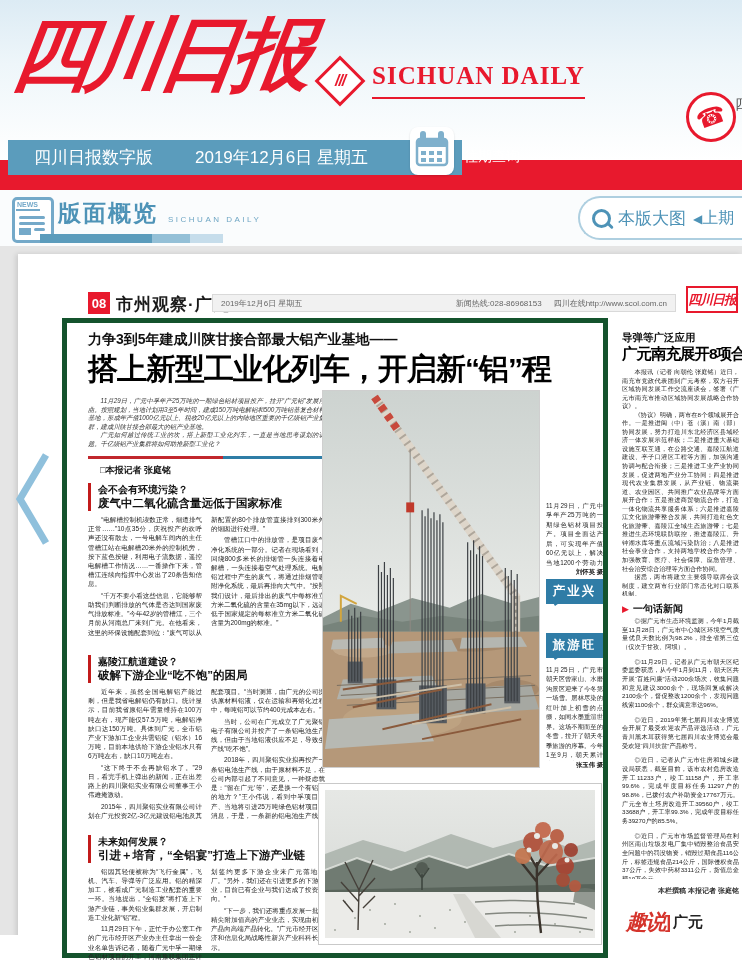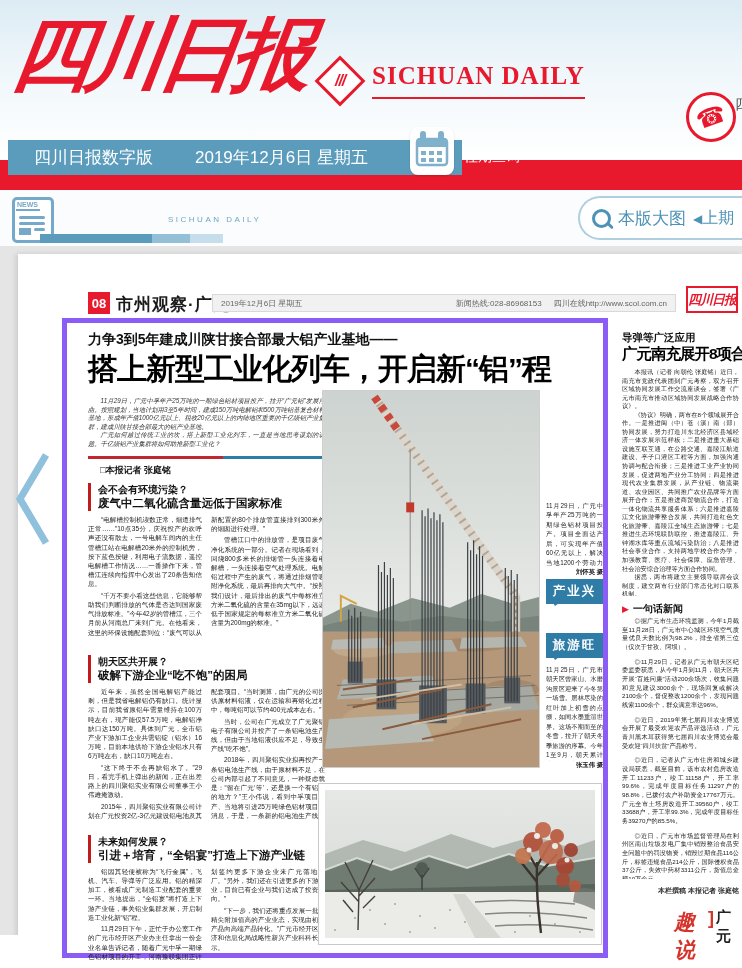--- a/index.html
+++ b/index.html
@@ -65,21 +65,21 @@
   
   .pg-no{position:absolute;left:70px;top:38px;width:22px;height:22px;background:#e8192d;color:#fff;
        font-size:13px;font-weight:bold;display:flex;align-items:center;justify-content:center;}
   .pg-sec{position:absolute;left:98px;top:39px;font-size:17px;font-weight:bold;color:#1a1a1a;letter-spacing:1px;}
   .pg-strip{position:absolute;left:194px;top:40px;width:464px;height:18px;background:#f1f1f1;
        border:1px solid #d9d9d9;display:flex;align-items:center;font-size:8px;color:#666;box-sizing:border-box;}
   .pg-strip .d{margin-left:8px;} .pg-strip .r{margin-left:auto;margin-right:8px;display:flex;gap:12px;}
   .mini-mast{position:absolute;left:668px;top:32px;width:52px;height:27px;border:2px solid #e8192d;
        background:#fff;color:#e8192d;font-family:"DejaVu Serif",serif;font-style:italic;font-weight:bold;
        font-size:13px;display:flex;align-items:center;justify-content:center;letter-spacing:-1px;box-sizing:border-box;}
-  .redbox{position:absolute;left:44px;top:64px;width:546px;height:640px;border:5px solid #8b5cf6;
+  .redbox{position:absolute;left:44px;top:64px;width:546px;height:640px;border:5px solid #14532d;
        box-sizing:border-box;background:#fff;}
   .kicker{position:absolute;left:21px;top:8px;font-size:14px;font-weight:bold;color:#111;}
   .headline{position:absolute;left:21px;top:26px;font-size:30px;font-weight:bold;color:#000;
        letter-spacing:-1px;white-space:nowrap;}
   .intro{position:absolute;left:21px;top:74px;width:237px;height:56px;overflow:hidden;
        font-size:6.3px;line-height:1.35;color:#333;font-style:italic;text-align:justify;}
   .intro p{margin:0;text-indent:2em;}
   .divider{position:absolute;left:21px;top:133px;width:237px;height:3px;
        background:linear-gradient(90deg,#c1272d 0 57%,#2e7da6 57% 100%);}
   .byline{position:absolute;left:21px;top:141px;font-size:9px;font-weight:bold;color:#111;margin-left:12px;}
@@ -112,21 +112,21 @@
        font-size:6.2px;line-height:1.38;color:#222;text-align:justify;}
   .sb-body p{margin:0;text-indent:2em;}
   .brief-h{position:absolute;left:604px;top:348px;display:flex;align-items:center;gap:4px;}
   .brief-h .ba{color:#e8192d;font-size:9px;line-height:1;}
   .brief-h .bt{font-size:10px;font-weight:bold;color:#111;}
   .briefs{position:absolute;left:604px;top:363px;width:117px;height:262px;overflow:hidden;
        font-size:6.2px;line-height:1.4;color:#222;text-align:justify;}
   .briefs p{margin:0 0 6px;text-indent:2em;}
   .sb-cred{position:absolute;left:604px;top:632px;width:117px;text-align:right;font-size:7px;
        font-weight:bold;color:#333;}
-  .sb-logo{position:absolute;left:608px;top:654px;display:flex;align-items:flex-start;margin-left:48px;}
+  .sb-logo{position:absolute;left:608px;top:654px;display:flex;align-items:center;}
   .sb-logo .lr{font-family:"DejaVu Serif",serif;font-style:italic;font-weight:bold;font-size:21px;
        color:#d5342c;letter-spacing:-2px;}
   .sb-logo .lbk{color:#d5342c;font-size:18px;font-weight:bold;margin:0 2px 0 1px;}
   .sb-logo .lb{font-size:15px;font-weight:bold;color:#222;}
 </style>
 </head>
 <body>
 
 <div class="hdr">
   <div class="logo-cn">四川日报</div>
@@ -165,20 +165,21 @@
 <div class="nav-archive">往期查询</div>
 
 <div class="subnav">
   <div class="news-ic">
     <span class="nl">NEWS</span>
     <span class="b b1"></span>
       <span class="b b2"></span>
       <span class="sq"></span>
       <span class="b3"></span>
   </div>
+  <div class="sub-title">版面概览</div>
   <div class="sub-sub">SICHUAN DAILY</div>
   <div class="tbars tb1"></div>
   <div class="tbars tb2"></div>
   <div class="tbars tb3"></div>
   <div class="pill">
     <span class="mag"></span>
     <span class="pill-zoom">本版大图</span>
     <span class="pill-prev"><span class="arr">◀</span><span>上期</span></span>
   </div>
 </div>
@@ -215,21 +216,21 @@
           </div>
           <div class="sec-b h1b">
             <p>“电解槽控制机读数正常，烟道排气正常……”10点35分，庆祝投产的欢呼声还没有散去，一号电解车间内的主任管槽江站在电解槽20米外的控制机旁，按下蓝色按键，利用电子流数据，遥控电解槽工作情况……一番操作下来，管槽江连续向指挥中心发出了20条告知信息。</p>
             <p>“千万不要小看这些信息，它能够帮助我们判断排放的气体是否达到国家废气排放标准。”今年42岁的管槽江，三个月前从河南总厂来到广元。在他看来，这里的环保设施配套到位：“废气可以从新配置的80个排放管直接排到300米外的烟囱进行处理。”</p>
             <p>管槽江口中的排放管，是项目废气净化系统的一部分。记者在现场看到，回绕800多米长的排烟管一头连接着电解槽，一头连接着空气处理系统。电解铝过程中产生的废气，将通过排烟管吸附净化系统，最后再排向大气中。“按照我们设计，最后排出的废气中每标准立方米二氧化硫的含量在35mg以下，远远低于国家规定的每标准立方米二氧化硫含量为200mg的标准。”</p>
 
           </div>
         </div>
         <div class="sec">
           <div class="sec-h">
-            <span class="q">朝天区共开展？</span>
+            <span class="q">嘉陵江航道建设？</span>
             <span class="t">破解下游企业“吃不饱”的困局</span>
           </div>
           <div class="sec-b h2b">
             <p>近年来，虽然全国电解铝产能过剩，但是我省电解铝仍有缺口。统计显示，目前我省原铝年需量维持在100万吨左右，现产能仅57.5万吨，电解铝净缺口达150万吨。具体到广元，全市铝产业下游加工企业共需铝锭（铝水）16万吨，目前本地供给下游企业铝水只有6万吨左右，缺口10万吨左右。</p>
             <p>“这下终于不会再缺铝水了。”29日，看完手机上弹出的新闻，正在出差路上的四川聚铝实业有限公司董事王小伟难掩激动。</p>
             <p>2015年，四川聚铝实业有限公司计划在广元投资2亿-3亿元建设铝电池及其配套项目。“当时测算，由广元的公司提供原材料铝液，仅在运输和再熔化过程中，每吨铝可以节约400元成本左右。”</p>
             <p>当时，公司在广元成立了广元聚铝电子有限公司并投产了一条铝电池生产线，但由于当地铝液供应不足，导致生产线“吃不饱”。</p>
             <p>2018年，四川聚铝实业拟再投产一条铝电池生产线，由于原材料不足，在公司内部引起了不同意见，一种疑虑就是：“留在广元‘等’，还是换一个有铝液的地方？”王小伟说，看到中孚项目投产、当地将引进25万吨绿色铝材项目的消息，于是，一条新的铝电池生产线确定在广元投产。不仅聚铝实业，当地很多家电制造企业的负责人都认为，广元中孚绿色铝材项目的投产，对带动当地产业发展有很大促进。</p>
           </div>
         </div>

